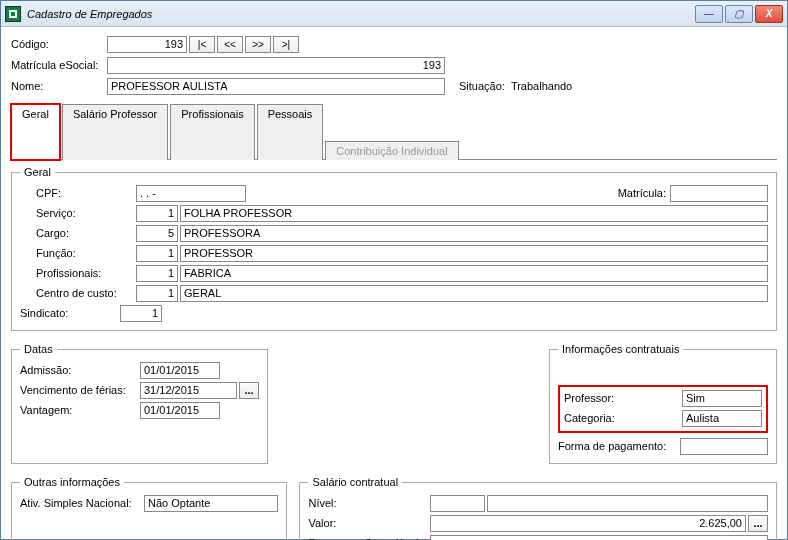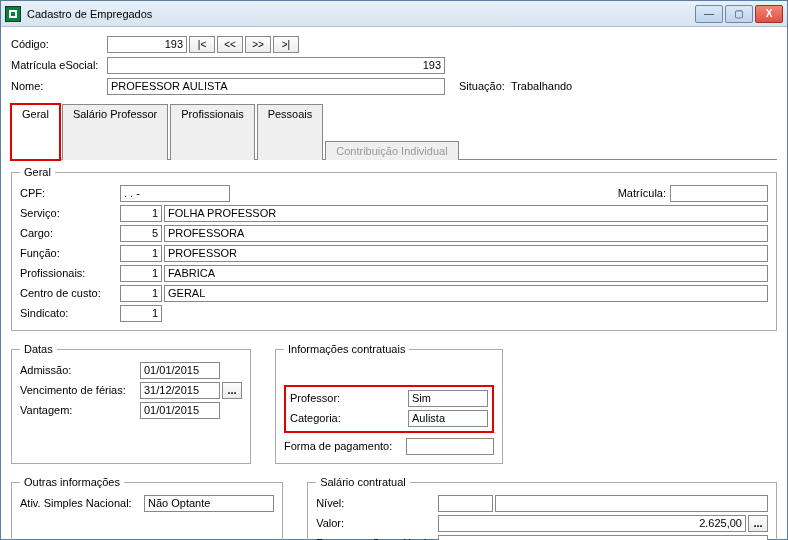--- a/index.html
+++ b/index.html
@@ -17,20 +17,21 @@
     background: #fff;
     position: relative;
   }
   .titlebar {
     height: 26px;
     background: linear-gradient(#e8f0f8,#d8e4f0);
     border-bottom: 1px solid #b0c0d0;
     display: flex;
     align-items: center;
     padding: 0 4px;
+    font-style: italic;
   }
   .titlebar .app-icon {
     width: 16px; height: 16px;
     background: #0a8040;
     border: 1px solid #064020;
     display: inline-flex;
     align-items: center; justify-content: center;
     color: #fff;
     font-size: 10px;
     margin-right: 6px;
@@ -106,21 +107,21 @@
   fieldset legend { padding: 0 4px; }
   .grid-row { display: flex; align-items: center; margin-bottom: 2px; min-height: 18px; }
   .photo-box {
     width: 88px; height: 95px;
     border: 1px solid #888;
     background: linear-gradient(#fdfdfd,#f0f0f0);
     display: flex;
     align-items: center; justify-content: center;
     color: #333;
   }
-  .two-col { display: flex; gap: 24px; }
+  .two-col { display: flex; gap: 12px; justify-content: space-between; }
   .btn-ellipsis {
     width: 20px; height: 17px;
     border: 1px solid #888;
     background: linear-gradient(#fdfdfd,#ececec);
     display: inline-flex;
     align-items: center; justify-content: center;
     margin-left: 2px;
     font-weight: bold;
   }
   .highlight-box {
@@ -171,21 +172,21 @@
     <div class="tabs">
       <div class="tab active highlight">Geral</div>
       <div class="tab">Salário Professor</div>
       <div class="tab">Profissionais</div>
       <div class="tab">Pessoais</div>
       <div class="tab disabled">Contribuição Individual</div>
     </div>
 
     <fieldset>
       <legend>Geral</legend>
-      <div style="display:flex; gap:20px;">
+      <div style="display:flex; gap:20px;margin-left:16px;">
         <div style="flex:1">
           <div class="grid-row">
             <span class="label" style="width:100px">CPF:</span>
             <span class="input" style="width:110px"> .   .   -  </span>
             <span style="flex:1"></span>
             <span class="label" style="margin-right:4px">Matrícula:</span>
             <span class="input" style="width:98px"></span>
           </div>
           <div class="grid-row">
             <span class="label" style="width:100px">Serviço:</span>
@@ -222,21 +223,21 @@
 
     <div class="two-col">
       <fieldset>
         <legend>Datas</legend>
         <div class="grid-row">
           <span class="label" style="width:120px">Admissão:</span>
           <span class="input" style="width:80px">01/01/2015</span>
         </div>
         <div class="grid-row">
           <span class="label" style="width:120px">Vencimento de férias:</span>
-          <span class="input" style="width:80px">31/12/2015</span>
+          <span class="input" style="width:97px">31/12/2015</span>
           <span class="btn-ellipsis">...</span>
         </div>
         <div class="grid-row">
           <span class="label" style="width:120px">Vantagem:</span>
           <span class="input" style="width:80px">01/01/2015</span>
         </div>
       </fieldset>
 
       <fieldset style="position:relative">
         <legend>Informações contratuais</legend>

